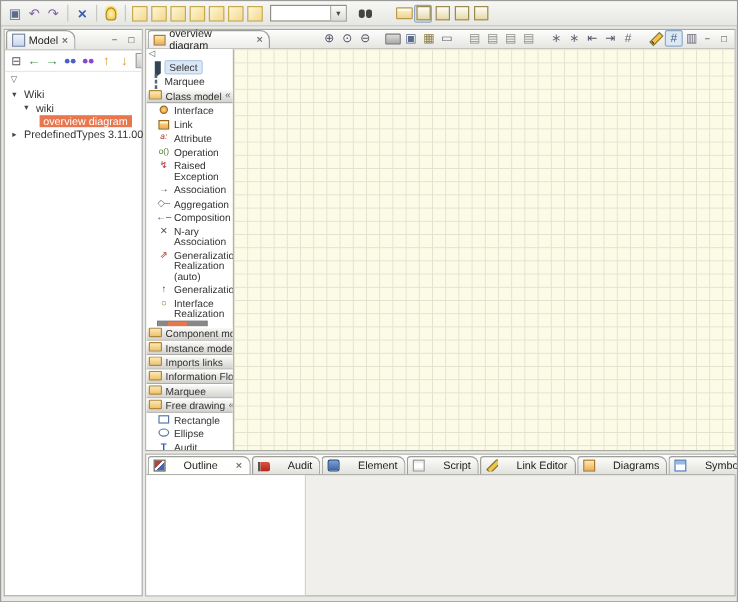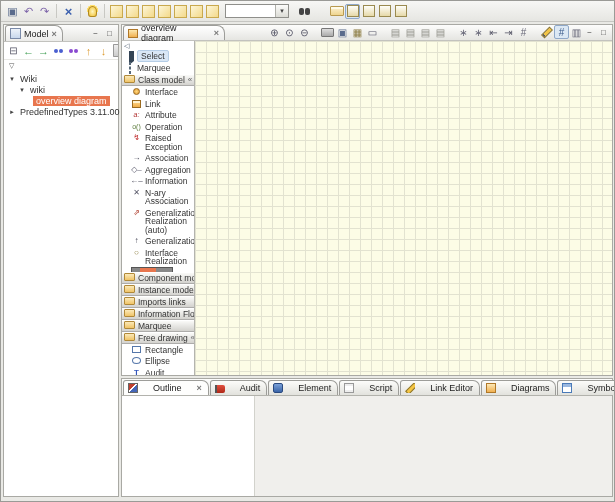--- a/index.html
+++ b/index.html
@@ -328,21 +328,21 @@
           <div class="pal-item">
             <span class="pic">
               <span style="color:#667">◇–</span>
             </span>
             <span class="lbl">Aggregation</span>
           </div>
           <div class="pal-item">
             <span class="pic">
               <span style="color:#445">←–</span>
             </span>
-            <span class="lbl">Information</span>
+            <span class="lbl">Composition</span>
           </div>
           <div class="pal-item">
             <span class="pic">
               <span style="color:#556">✕</span>
             </span>
             <span class="lbl">N-ary
 Association</span>
           </div>
           <div class="pal-item">
             <span class="pic">

